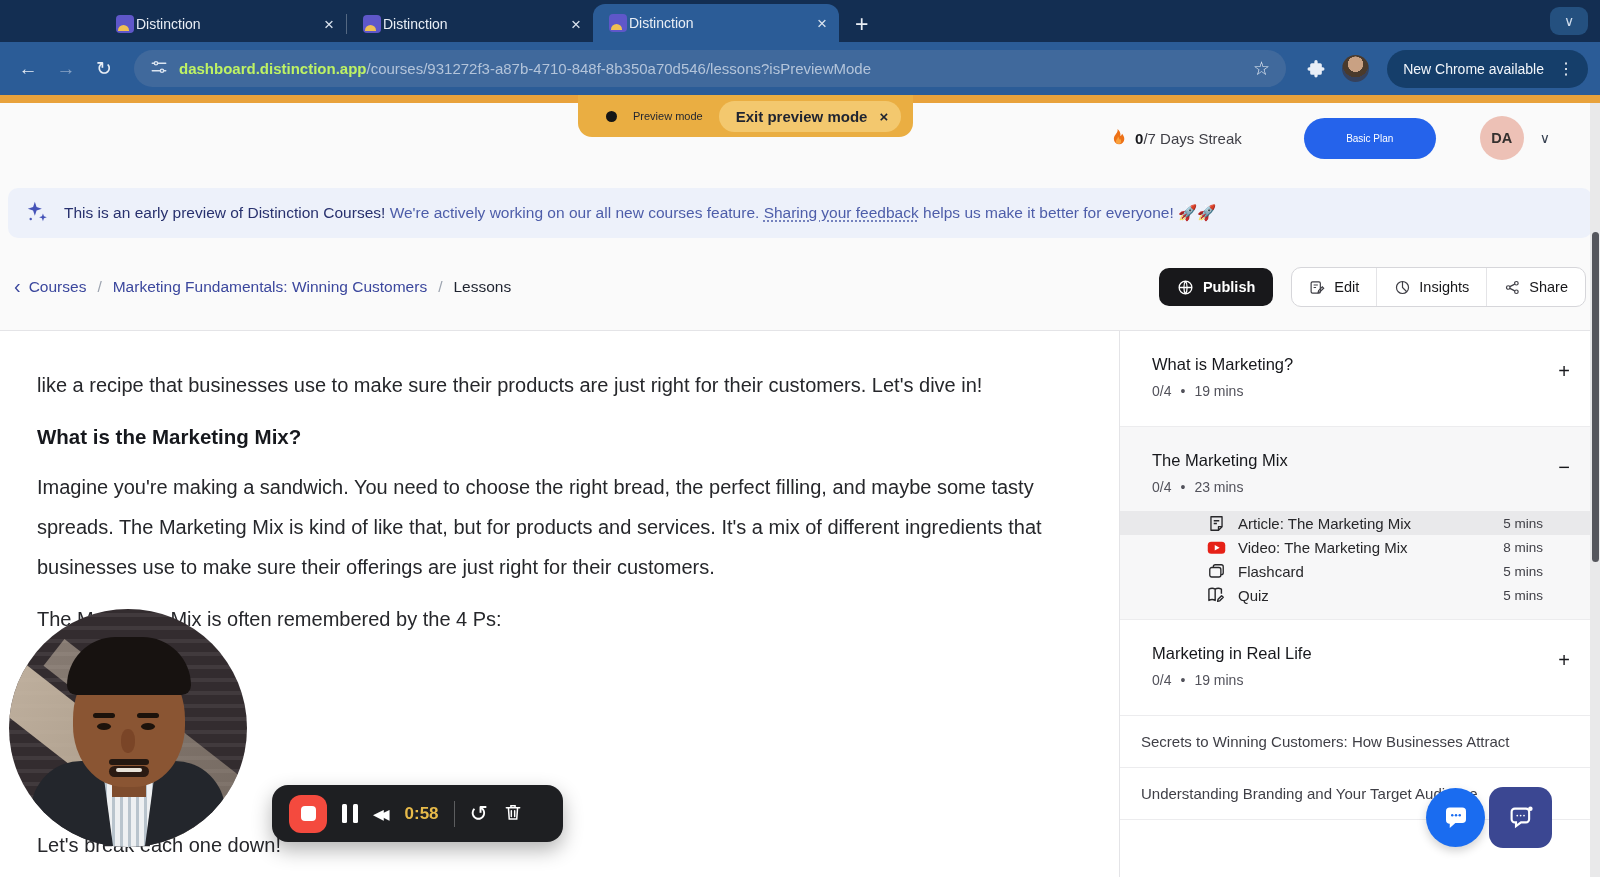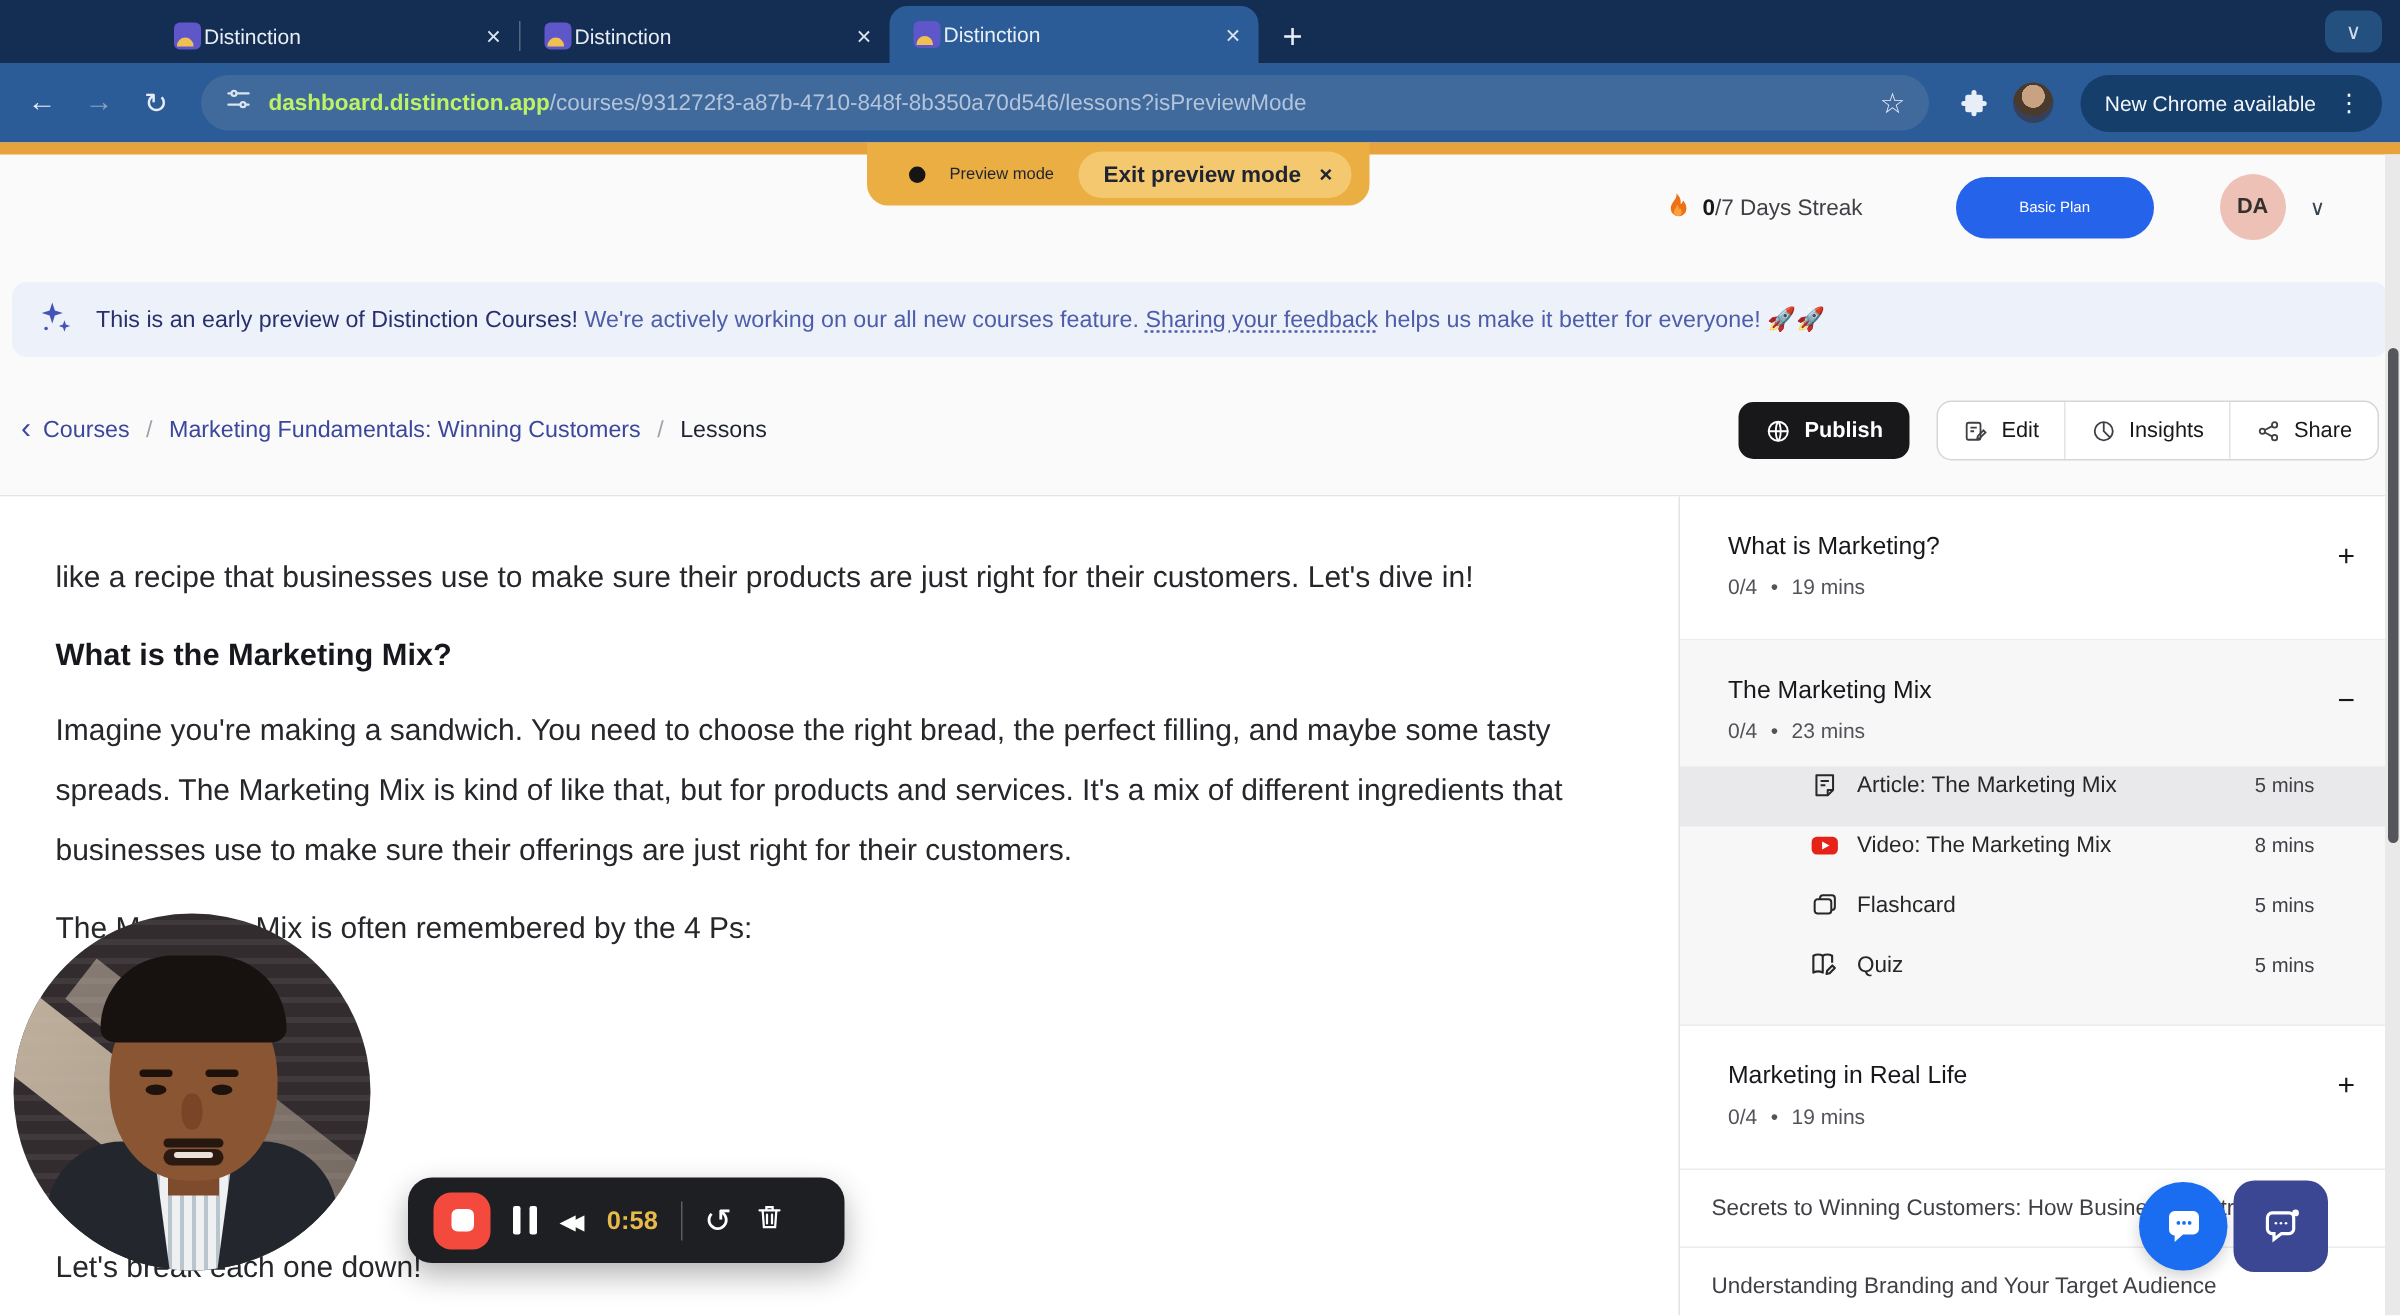--- a/index.html
+++ b/index.html
@@ -79,21 +79,21 @@
   
   #sidebar{position:absolute;top:331px;left:1119px;right:0;bottom:0;background:#fff;border-left:1px solid #e4e4e7;
            box-sizing:border-box;overflow:hidden}
   .course-head{height:47px;background:#f8f4cb;display:flex;align-items:center;padding:0 21px;font-size:15px;color:#3f3f46}
   .sec{padding:24px 30px 27px 32px;border-bottom:1px solid #ececee;position:relative}
   .sec-title{font-size:16.5px;font-weight:400;color:#17181c}
   .sec-meta{margin-top:9px;font-size:14px;color:#52525b;display:flex;align-items:center;gap:9px}
   .sec-toggle{position:absolute;right:30px;top:30px;font-size:20px;color:#17181c;line-height:1}
   .sec.expanded{background:#f7f7f8;padding-bottom:12px}
   .items{margin:16px -30px 0 -32px}
-  .item{height:24px;display:flex;align-items:center;padding:0 57px 16px 85px;font-size:15px;color:#27272a}
+  .item{height:24px;display:flex;align-items:center;padding:0 57px 0 85px;font-size:15px;color:#27272a}
   .item.active{background:#e9e9eb}
   .item-icon{width:22px;height:22px;margin-right:11px;display:flex;align-items:center;justify-content:center;flex:none}
   .item-label{flex:1;white-space:nowrap;overflow:hidden}
   .item-time{font-size:13.5px;color:#3f3f46}
   .more-row{padding:17px 21px;font-size:15px;color:#3f3f46;border-bottom:1px solid #ececee;white-space:nowrap;overflow:hidden}
   
   #sb-track{position:absolute;top:103px;right:0;width:10px;bottom:0;background:#e9e9ea}
   #sb-thumb{position:absolute;top:129px;left:1.5px;width:7px;height:330px;border-radius:4px;background:#55565c}
   #webcam{position:absolute;left:9px;top:609px;width:238px;height:238px;border-radius:50%;overflow:hidden;
           background:repeating-linear-gradient(0deg,#332c2f 0 9px,#413a3d 9px 13px)}

